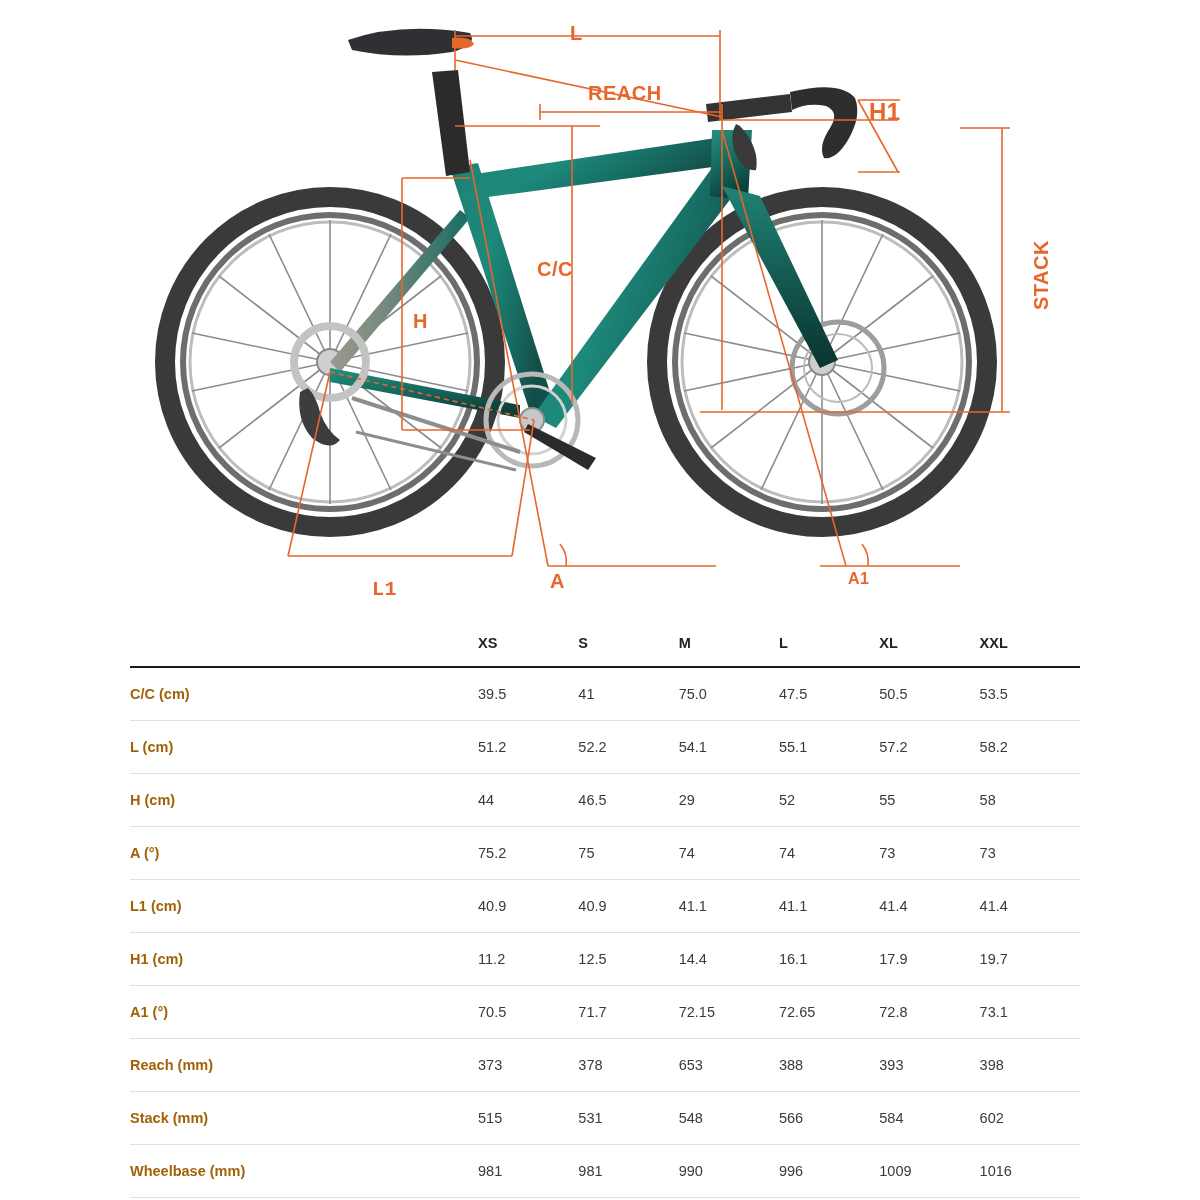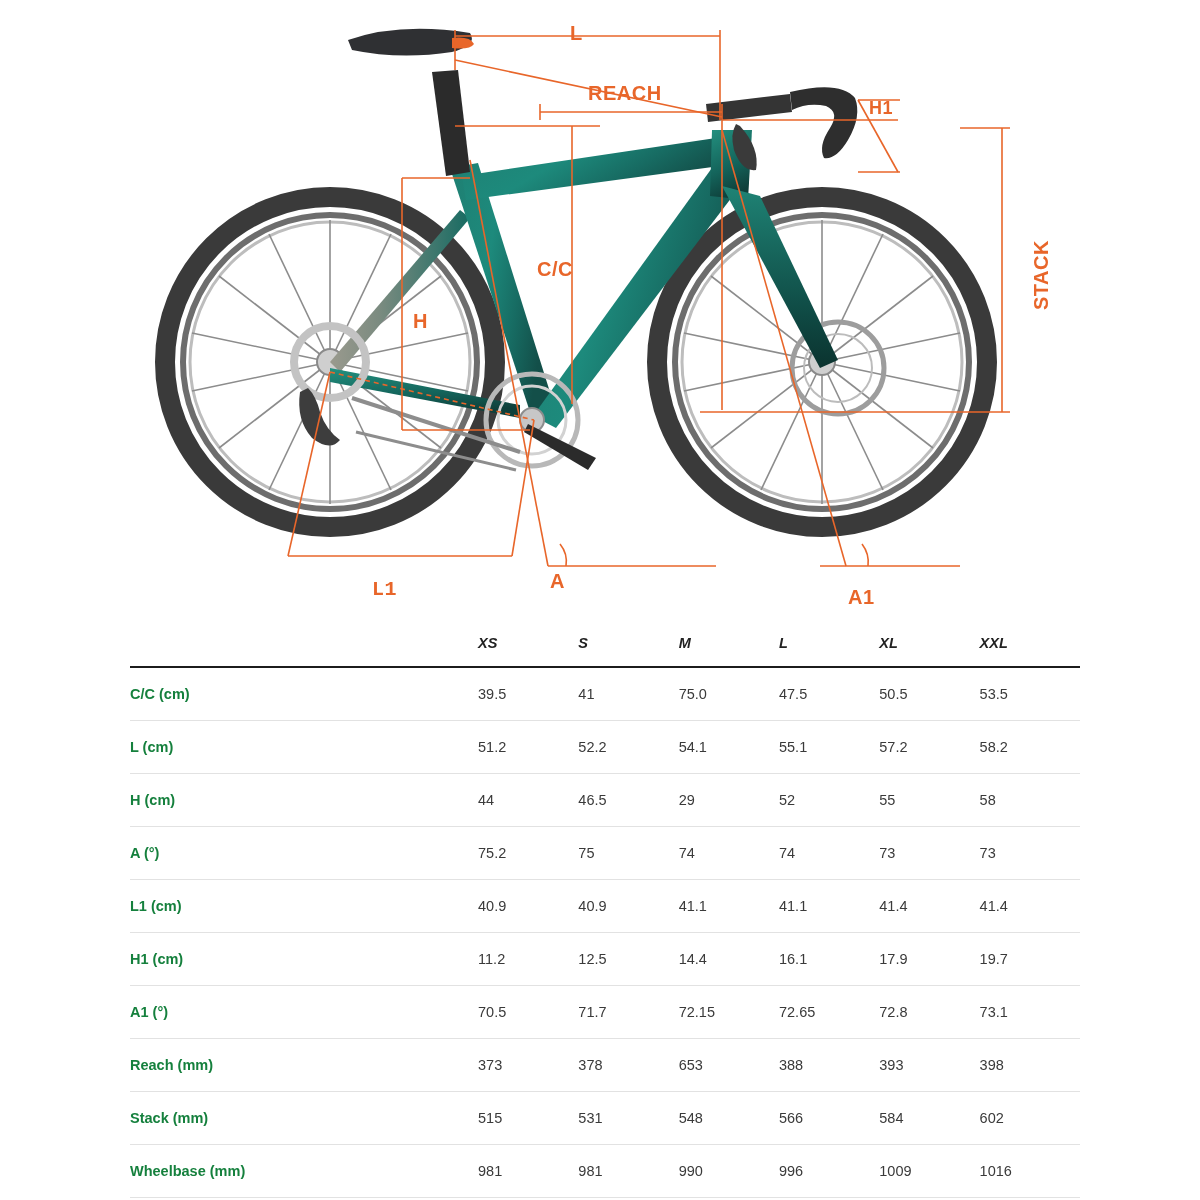--- a/index.html
+++ b/index.html
@@ -59,29 +59,28 @@
     height: 52px;
     vertical-align: middle;
     font-weight: normal;
   }
   #geo-table thead th {
     font-weight: bold;
     color: #222;
     font-size: 14.5px;
     height: 46px;
     border-bottom: 2px solid #1c1c1c;
-    font-style: italic;
   }
   #geo-table tbody td {
     border-bottom: 1px solid #e2e2e2;
     color: #3a3a3a;
   }
   #geo-table tbody td.rowlabel {
     font-weight: bold;
-    color: #15803d;
+    color: #a16207;
   }
   #geo-table col.c-label { width: 340px; }
   #geo-table col.c-val   { width: 98px; }
 </style>
 </head>
 <body>
 
 <div id="page">
 
   <div id="diagram">
@@ -234,27 +233,27 @@
         <path d="M566 566 A 28 28 0 0 0 560 544" stroke-dasharray="0"></path>
 
         <line x1="820" y1="566" x2="960" y2="566"></line>
         <line x1="846" y1="566" x2="722" y2="130"></line>
         <path d="M868 566 A 30 30 0 0 0 862 544"></path>
       </g>
     </svg>
 
     <div class="dimlabel" style="left:570px; top:22px; font-size:20px;">L</div>
     <div class="dimlabel" style="left:588px; top:82px; font-size:20px;">REACH</div>
-    <div class="dimlabel" style="left:869px; top:98px; font-size:18px;">H1</div>
+    <div class="dimlabel" style="left:869px; top:98px; font-size:24px;">H1</div>
     <div class="dimlabel vertical" style="left:1030px; top:310px; font-size:20px;">STACK</div>
     <div class="dimlabel" style="left:537px; top:258px; font-size:20px;">C/C</div>
     <div class="dimlabel" style="left:413px; top:310px; font-size:20px;">H</div>
     <div class="dimlabel" style="left:372px; top:578px; font-size:20px;font-family:Liberation Mono, monospace;">L1</div>
     <div class="dimlabel" style="left:550px; top:570px; font-size:20px;">A</div>
-    <div class="dimlabel" style="left:848px; top:586px; font-size:20px;">A1</div>
+    <div class="dimlabel" style="left:848px; top:570px; font-size:16px;">A1</div>
   </div>
 
   <table id="geo-table">
     <colgroup>
       <col class="c-label">
       <col class="c-val">
         <col class="c-val">
         <col class="c-val">
       <col class="c-val">
         <col class="c-val">

